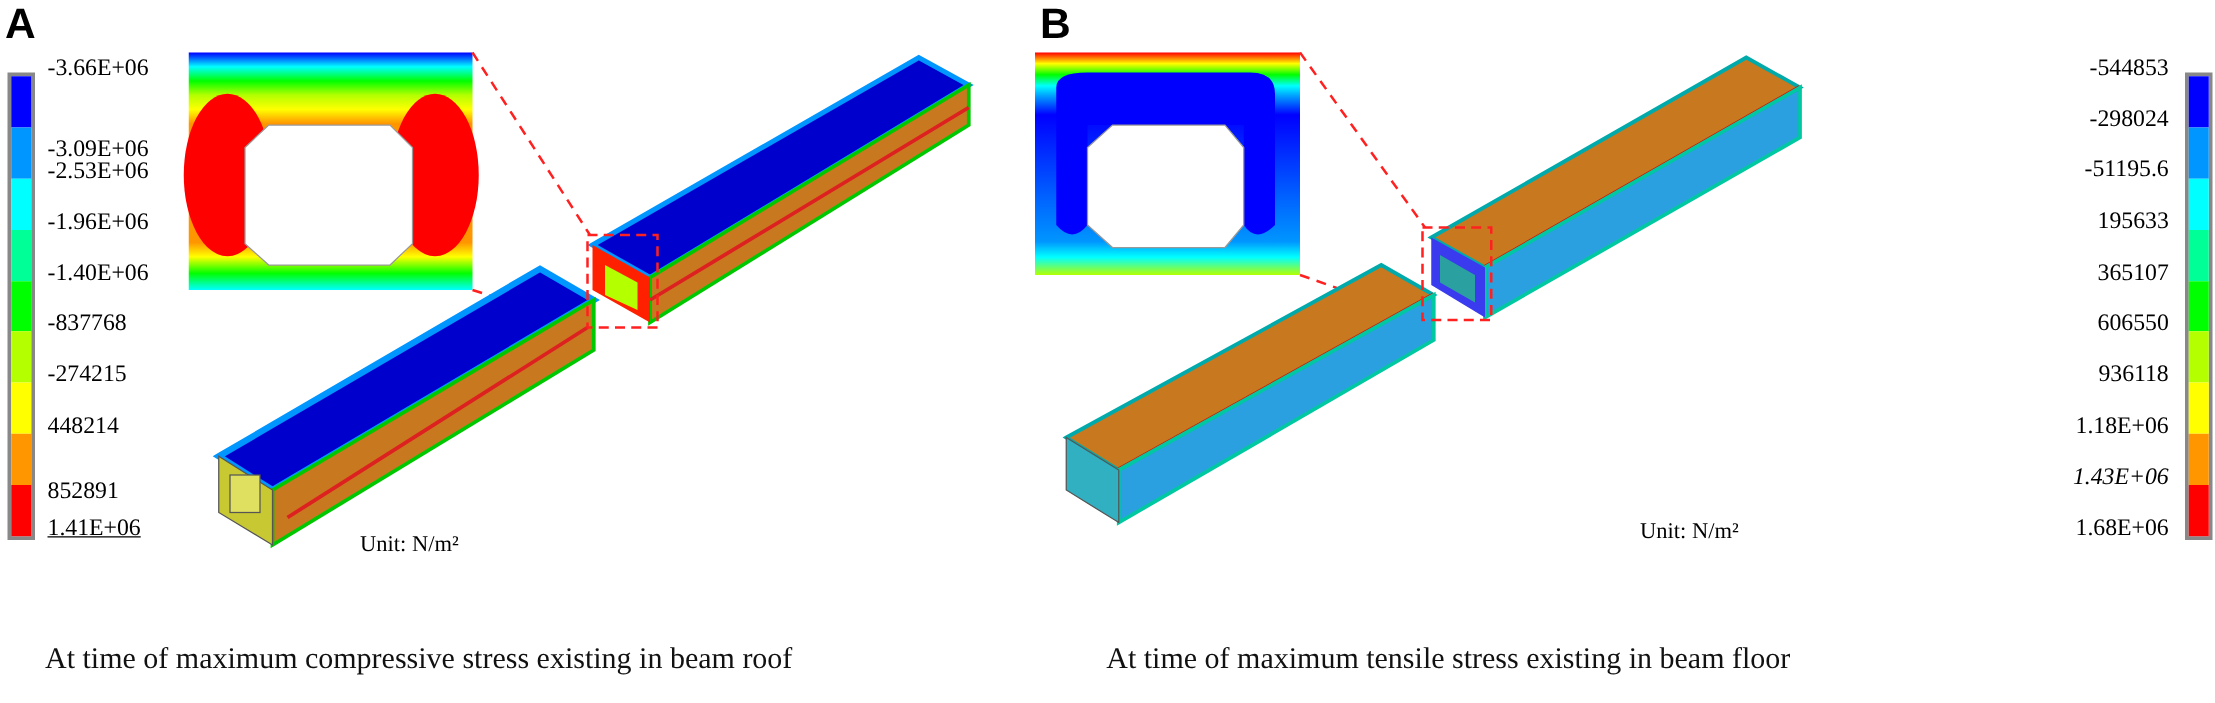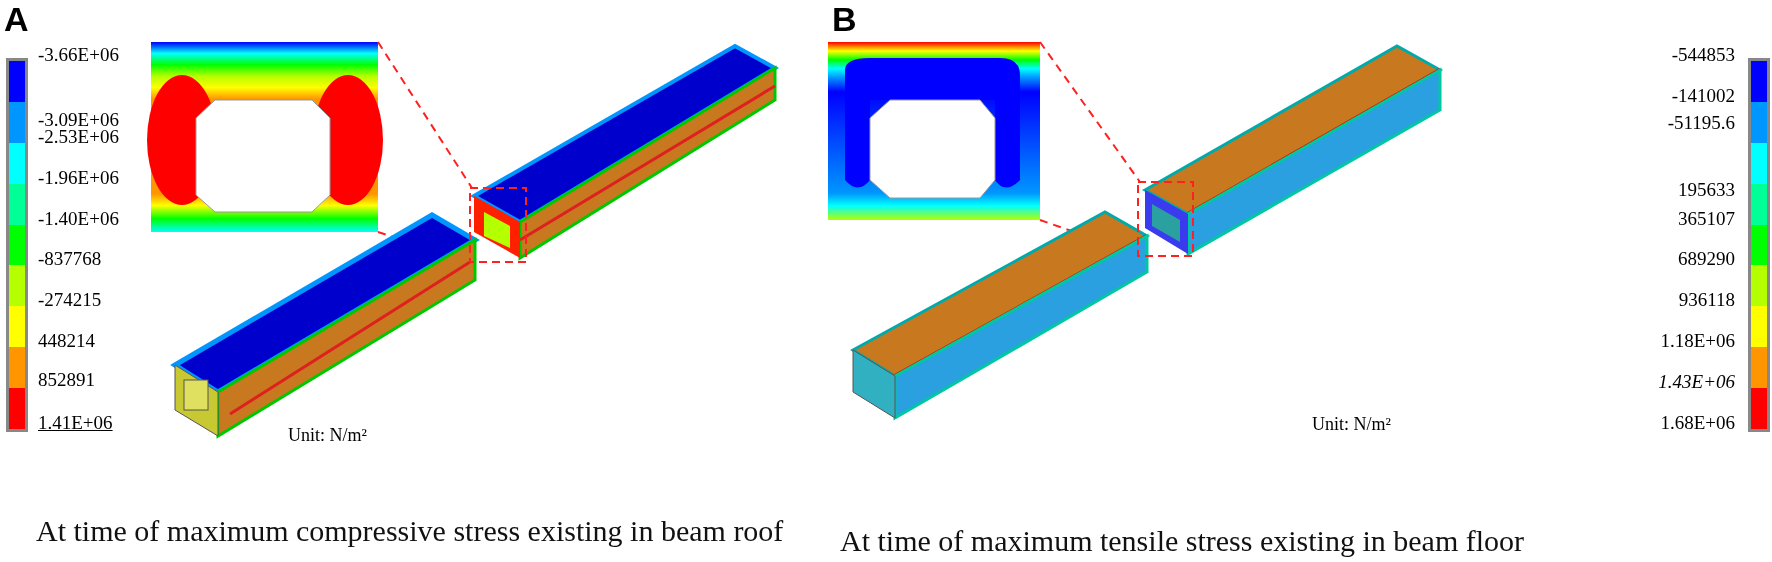--- a/index.html
+++ b/index.html
@@ -1,21 +1,21 @@
 <!DOCTYPE html>
 <html><head>
 <meta charset="utf-8">
 <style>
   html,body{margin:0;padding:0;background:#fff;}
   body{width:1772px;height:562px;position:relative;overflow:hidden;font-family:"Liberation Serif",serif;}
   .panel-letter{position:absolute;top:0;font-family:"Liberation Sans",sans-serif;font-weight:bold;font-size:34px;color:#000;}
   .legend-bar{position:absolute;width:16px;border:3px solid #888;box-sizing:content-box;}
   .legend-bar div{width:100%;}
   .tick{position:absolute;font-size:19px;color:#000;white-space:nowrap;}
-  .caption{position:absolute;top:514px;font-size:30px;color:#111;white-space:nowrap;}
+  .caption{position:absolute;top:514px;font-size:24px;color:#111;white-space:nowrap;}
   .unit{position:absolute;font-size:18px;color:#000;}
   svg{position:absolute;left:0;top:0;}
 </style>
 </head>
 <body>
 
 <div class="panel-letter" style="left:4px;">A</div>
 <div class="panel-letter" style="left:832px;">B</div>
 
 <div class="legend-bar" id="legA" style="left:6px;top:58px;height:368px;">
@@ -31,42 +31,42 @@
   </div>
 <div id="legA-ticks">
     <div class="tick" style="top: 44px; left: 38px;">-3.66E+06</div>
     <div class="tick" style="top: 84.8889px; left: 38px; margin-top: 24px;">-3.09E+06</div>
     <div class="tick" style="top: 125.778px; left: 38px;">-2.53E+06</div>
     <div class="tick" style="top: 166.667px; left: 38px;">-1.96E+06</div>
     <div class="tick" style="top: 207.556px; left: 38px;">-1.40E+06</div>
     <div class="tick" style="top: 248.444px; left: 38px;">-837768</div>
     <div class="tick" style="top: 289.333px; left: 38px;">-274215</div>
     <div class="tick" style="top: 330.222px; left: 38px;">448214</div>
-    <div class="tick" style="top: 369px; left: 38px;">852891</div>
+    <div class="tick" style="top: 382px; left: 38px;">852891</div>
     <div class="tick" style="top: 412px; left: 38px; text-decoration: underline;">1.41E+06</div>
   </div>
 
 <div class="legend-bar" id="legB" style="left:1748px;top:58px;height:368px;">
     <div style="height: 40.8889px; background: rgb(0, 0, 255);"></div>
     <div style="height: 40.8889px; background: rgb(0, 150, 255);"></div>
     <div style="height: 40.8889px; background: rgb(0, 255, 255);"></div>
     <div style="height: 40.8889px; background: rgb(0, 255, 150);"></div>
     <div style="height: 40.8889px; background: rgb(0, 255, 0);"></div>
     <div style="height: 40.8889px; background: rgb(180, 255, 0);"></div>
     <div style="height: 40.8889px; background: rgb(255, 255, 0);"></div>
     <div style="height: 40.8889px; background: rgb(255, 150, 0);"></div>
     <div style="height: 40.8889px; background: rgb(255, 0, 0);"></div>
   </div>
 <div id="legB-ticks">
     <div class="tick" style="top: 44px; right: 37px; margin-left: 16px;">-544853</div>
-    <div class="tick" style="top: 84.8889px; right: 37px;">-141002</div>
-    <div class="tick" style="top: 112px; right: 37px; margin-left: 20px;">-51195.6</div>
-    <div class="tick" style="top: 179px; right: 37px; text-align: right;">195633</div>
+    <div class="tick" style="top: 84.8889px; right: 37px;">-298024</div>
+    <div class="tick" style="top: 125px; right: 37px; margin-left: 20px;">-51195.6</div>
+    <div class="tick" style="top: 166px; right: 37px; text-align: right;">195633</div>
     <div class="tick" style="top: 207.556px; right: 37px;">365107</div>
-    <div class="tick" style="top: 248.444px; right: 37px;">689290</div>
+    <div class="tick" style="top: 248.444px; right: 37px;">606550</div>
     <div class="tick" style="top: 289.333px; right: 37px;">936118</div>
     <div class="tick" style="top: 330.222px; right: 37px;">1.18E+06</div>
     <div class="tick" style="top: 371.111px; right: 37px; font-style: italic;">1.43E+06</div>
     <div class="tick" style="top: 412px; right: 37px;">1.68E+06</div>
   </div>
 
 <svg width="1772" height="562">
   <defs>
     <linearGradient id="gA" x1="0" y1="0" x2="0" y2="1">
       <stop offset="0" stop-color="#0000ff"></stop>
@@ -139,13 +139,13 @@
     <polygon points="895,376 1147,236 1147,272 895,418" fill="#2aa0e0" stroke="#00c8a0" stroke-width="3"></polygon>
     <polygon points="853,350 895,376 895,418 853,392" fill="#30b0c0" stroke="#555"></polygon>
   </g>
   <rect x="1138" y="182" width="55" height="74" fill="none" stroke="#ff2020" stroke-width="2" stroke-dasharray="8,5"></rect>
 </svg>
 
 <div class="unit" style="left:288px;top:425px;">Unit:  N/m²</div>
 <div class="unit" style="left:1312px;top:414px;">Unit:  N/m²</div>
 
 <div class="caption" style="left:36px;">At time of maximum compressive stress existing in beam roof</div>
-<div class="caption" style="left:840px;margin-top:10px;">At time of maximum tensile stress existing in beam floor</div>
+<div class="caption" style="left:885px;">At time of maximum tensile stress existing in beam floor</div>
 
 </body></html>

